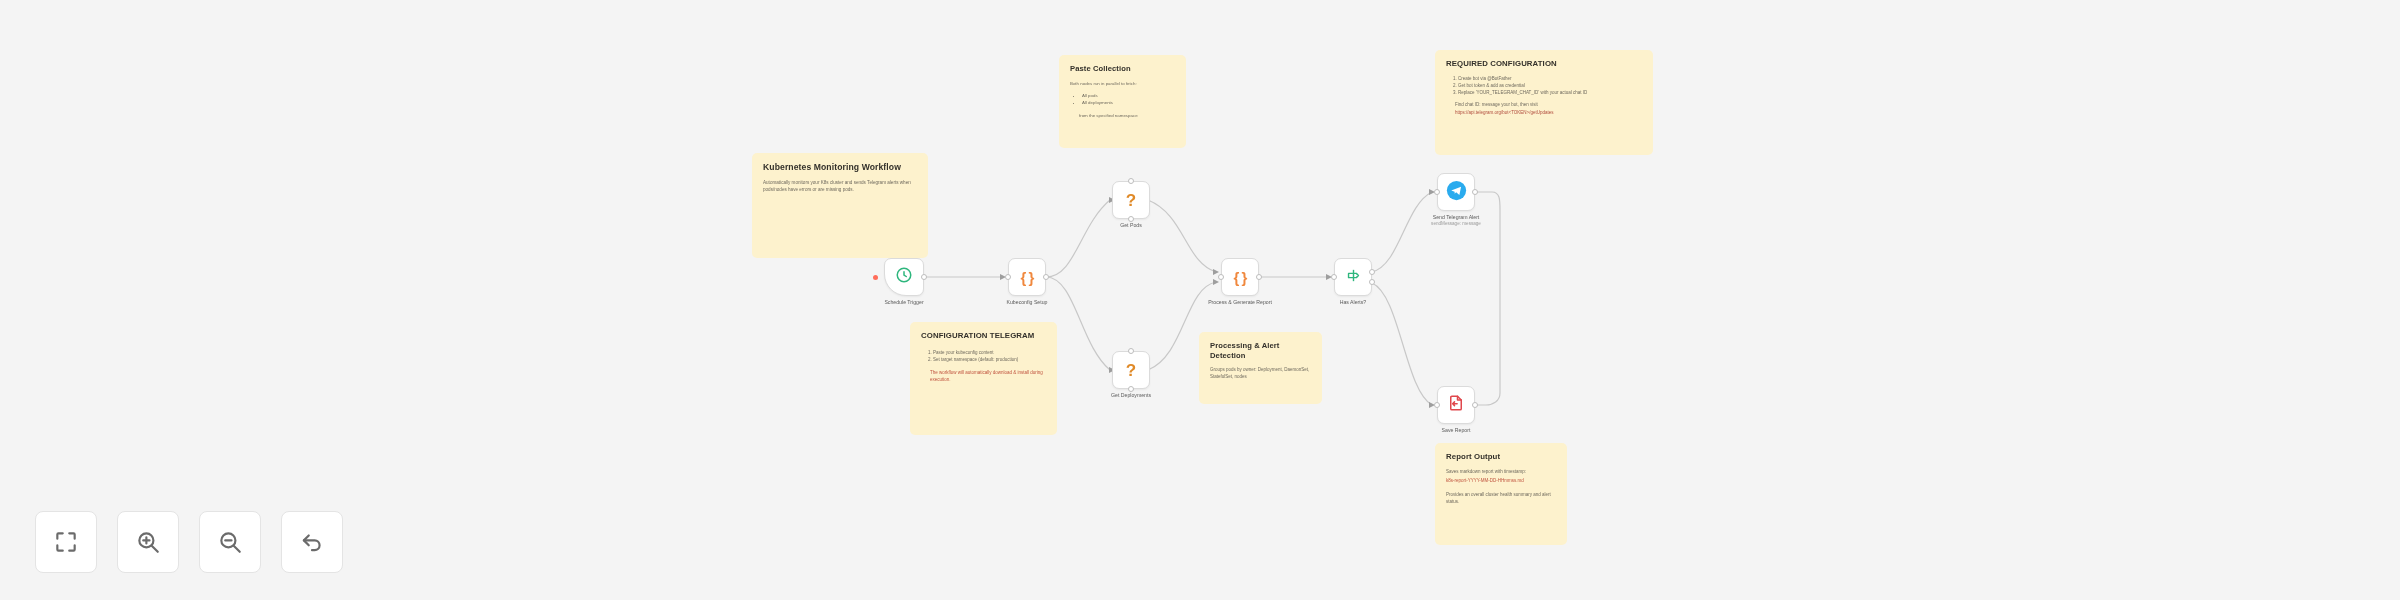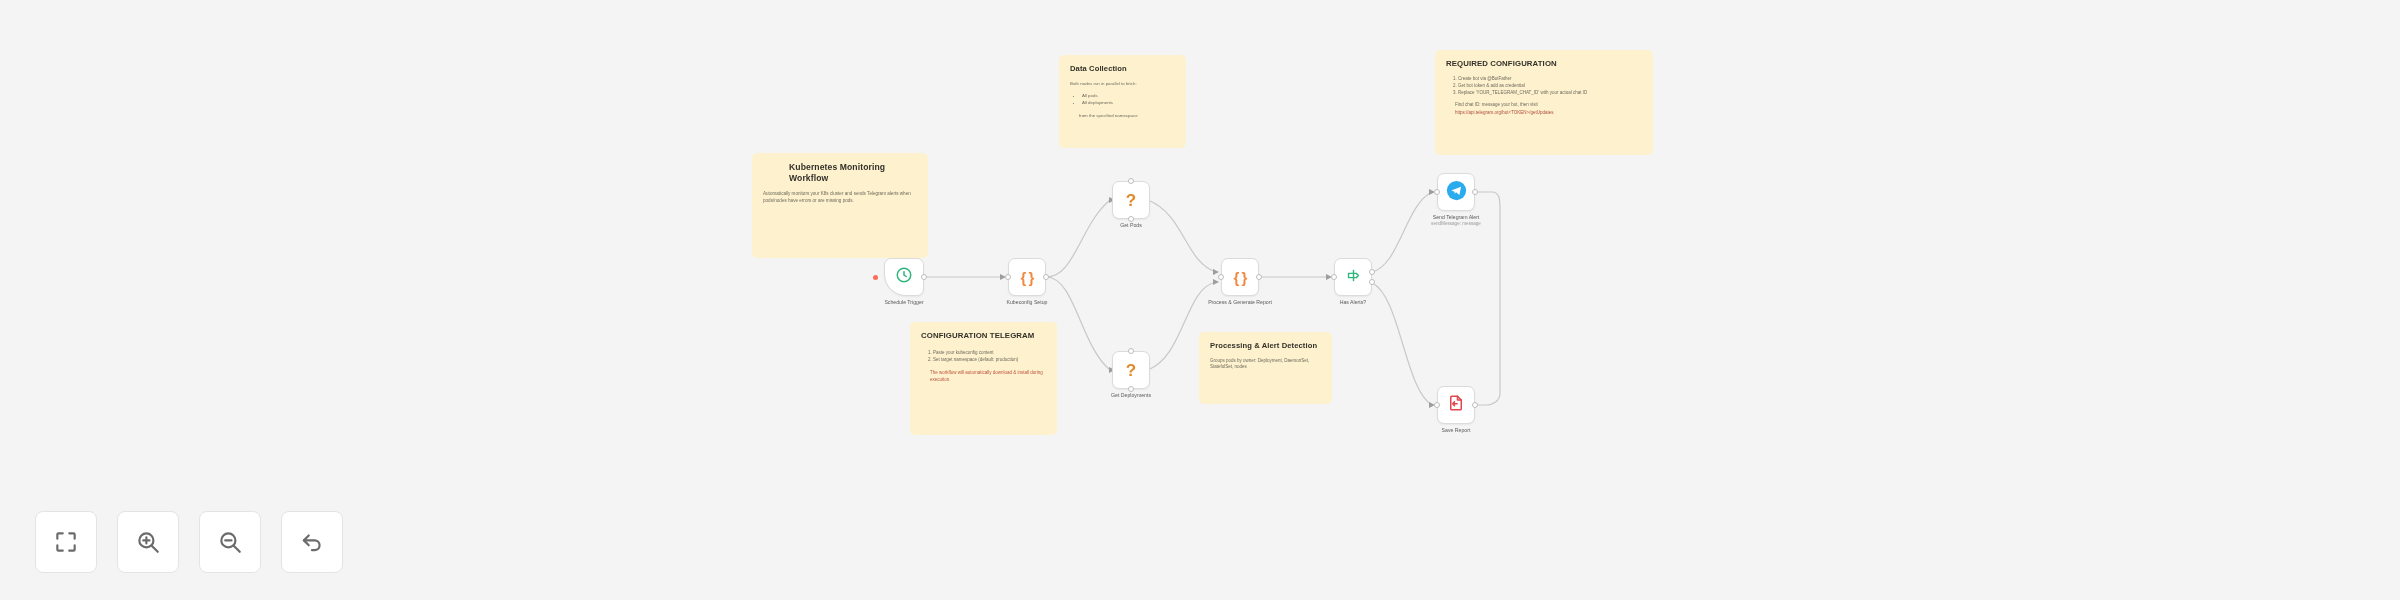--- a/index.html
+++ b/index.html
@@ -155,26 +155,26 @@
       <polygon points="1213,279 1219,282 1213,285"></polygon>
       <polygon points="1326,274 1332,277 1326,280"></polygon>
       <polygon points="1429,189 1435,192 1429,195"></polygon>
       <polygon points="1429,402 1435,405 1429,408"></polygon>
       <polygon points="1109,197 1115,200 1109,203"></polygon>
       <polygon points="1109,367 1115,370 1109,373"></polygon>
     </g>
   </svg>
 
   <div class="note" style="left:752px; top:153px; width:176px; height:105px;">
-    <div class="note-title" style="font-size:8.6px;margin-left:26px;">Kubernetes Monitoring Workflow</div>
+    <div class="note-title" style="font-size:8.6px;">Kubernetes Monitoring Workflow</div>
     <div class="note-p" style="font-size:4.6px;">Automatically monitors your K8s cluster and sends Telegram alerts when pods/nodes have errors or are missing pods.</div>
   </div>
 
   <div class="note" style="left:1059px; top:55px; width:127px; height:93px;">
-    <div class="note-title" style="font-size:7.6px;">Data Collection</div>
+    <div class="note-title" style="font-size:7.6px;">Paste Collection</div>
     <div class="note-p" style="font-size:4.4px;">Both nodes run in parallel to fetch:</div>
     <ul style="font-size:4.4px;">
       <li>All pods</li>
       <li>All deployments</li>
     </ul>
     <div class="note-p indent" style="font-size:4.4px;">from the specified namespace</div>
   </div>
 
   <div class="note" style="left:1435px; top:50px; width:218px; height:105px;">
     <div class="note-title" style="font-size:7.8px;">REQUIRED CONFIGURATION</div>
@@ -189,25 +189,31 @@
 
   <div class="note" style="left:910px; top:322px; width:147px; height:113px;">
     <div class="note-title" style="font-size:7.8px;">CONFIGURATION TELEGRAM</div>
     <ol style="font-size:4.5px; margin-top:9px;">
       <li>Paste your kubeconfig content</li>
       <li>Set target namespace (default: production)</li>
     </ol>
     <div class="note-em indent" style="font-size:4.5px; line-height:1.55; margin-top:5px;">The workflow will automatically download &amp; install during execution.</div>
   </div>
 
-  <div class="note" style="left:1199px; top:332px; width:133px; height:72px;">
+  <div class="note" style="left:1199px; top:332px; width:123px; height:72px;">
     <div class="note-title" style="font-size:7.6px;">Processing &amp; Alert Detection</div>
     <div class="note-p" style="font-size:4.5px; margin-top:5px;">Groups pods by owner: Deployment, DaemonSet, StatefulSet, nodes</div>
   </div>
 
+  <div class="note" style="left:1435px; top:443px; width:132px; height:102px;">
+    <div class="note-title" style="font-size:7.8px;">Report Output</div>
+    <div class="note-p" style="font-size:4.5px; margin-top:5px; margin-bottom:2px;">Saves markdown report with timestamp:</div>
+    <div class="note-em" style="font-size:4.5px; line-height:1.5;">k8s-report-YYYY-MM-DD-HHmmss.md</div>
+    <div class="note-p" style="font-size:4.5px; margin-top:8px;">Provides an overall cluster health summary and alert status.</div>
+  </div>
 
   <div class="node trigger" style="left:884px; top:258px;">
     <span class="trigger-dot"></span>
     <span>
       <svg width="18" height="18" viewBox="0 0 24 24" fill="none" stroke="#2eb67d" stroke-width="2" stroke-linecap="round">
         <circle cx="12" cy="12" r="9"></circle>
         <path d="M12 7.5 L12 12 L15 14"></path>
       </svg>
     </span>
     <span class="port out"></span>

